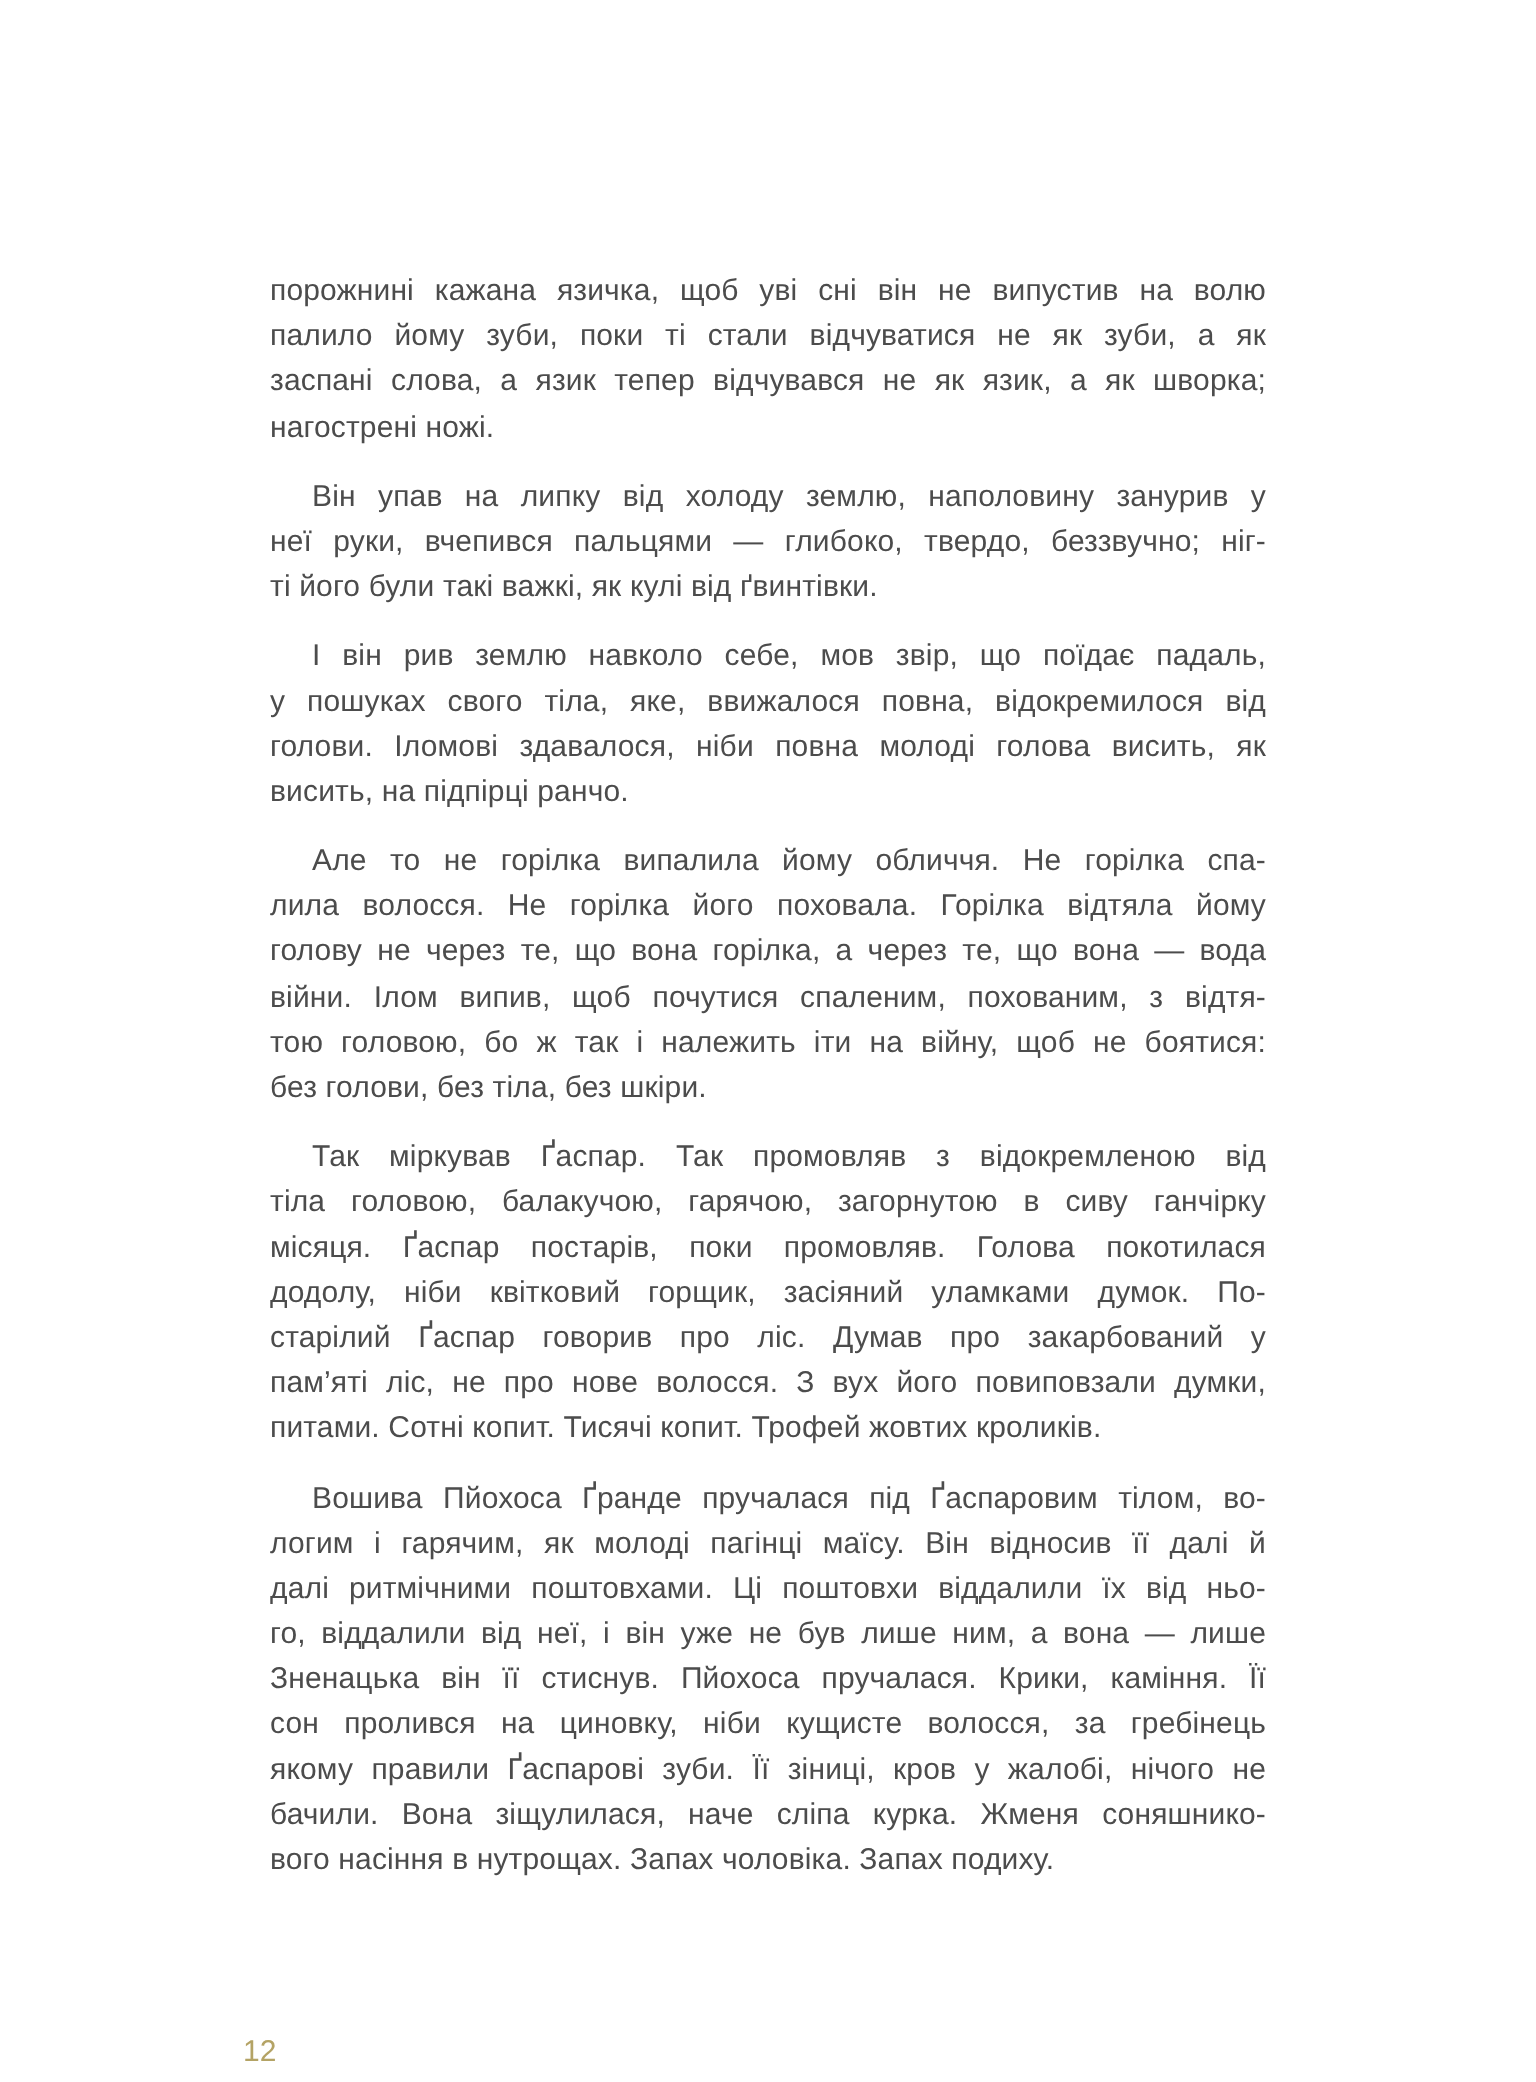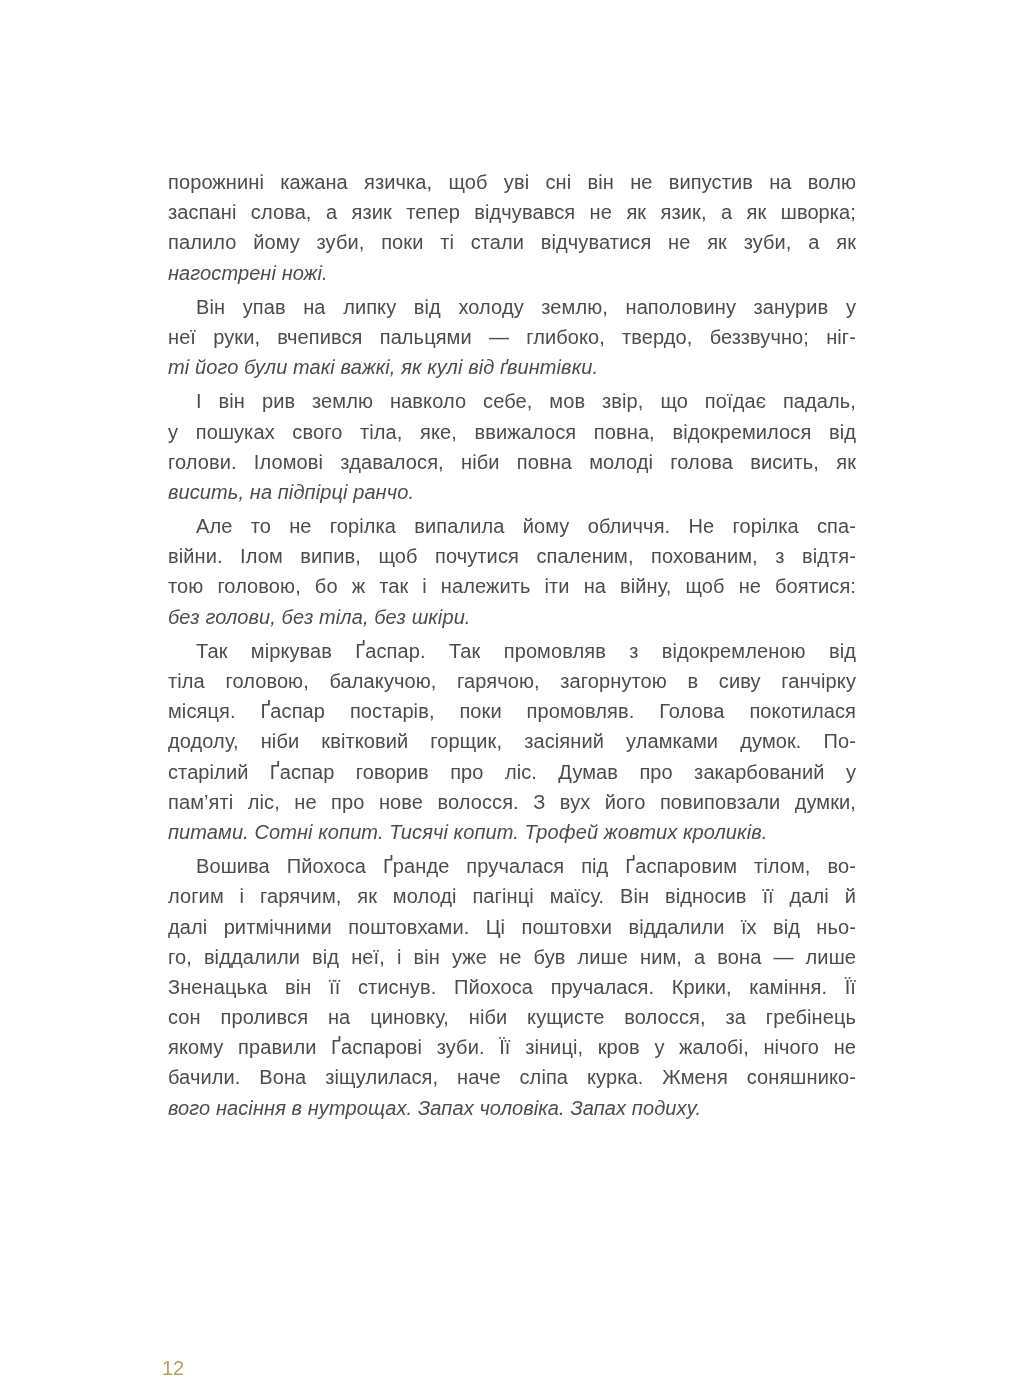--- a/index.html
+++ b/index.html
@@ -23,70 +23,71 @@
     position: absolute;
     left: 164px;
     top: 163px;
     width: 696px;
     font-size: 20px;
     line-height: 30.2px;
     color: #4c4c4c;
     letter-spacing: 0.1px;
   }
   .paragraph {
-    margin: 4px;
+    margin: 16px;
     padding: 0;
   }
   .line {
     height: 30.2px;
     text-align: justify;
     text-align-last: justify;
     white-space: normal;
   }
   .line.para-end {
     text-align: left;
     text-align-last: left;
-    font-style: italic;
   }
   .line.first-line {
     text-indent: 28px;
   }
   .page-number {
     position: absolute;
     left: 162px;
     top: 1356px;
     font-size: 20px;
     line-height: 24px;
     color: #b4a365;
   }
 </style>
 </head>
 <body style="background: rgb(255, 255, 255);">
 
 <div class="page">
   <div class="text-block" style="color: rgb(76, 76, 76);">
       <div class="paragraph">
         <div class="line">порожнині кажана язичка, щоб уві сні він не випустив на волю</div>
+        <div class="line">палило йому зуби, поки ті стали відчуватися не як зуби, а як</div>
         <div class="line">заспані слова, а язик тепер відчувався не як язик, а як шворка;</div>
-        <div class="line">палило йому зуби, поки ті стали відчуватися не як зуби, а як</div>
         <div class="line para-end">нагострені ножі.</div>
       </div>
       <div class="paragraph">
         <div class="line first-line">Він упав на липку від холоду землю, наполовину занурив у</div>
         <div class="line">неї руки, вчепився пальцями — глибоко, твердо, беззвучно; ніг-</div>
         <div class="line para-end">ті його були такі важкі, як кулі від ґвинтівки.</div>
       </div>
       <div class="paragraph">
         <div class="line first-line">І він рив землю навколо себе, мов звір, що поїдає падаль,</div>
         <div class="line">у пошуках свого тіла, яке, ввижалося повна, відокремилося від</div>
         <div class="line">голови. Іломові здавалося, ніби повна молоді голова висить, як</div>
         <div class="line para-end">висить, на підпірці ранчо.</div>
       </div>
       <div class="paragraph">
         <div class="line first-line">Але то не горілка випалила йому обличчя. Не горілка спа-</div>
+        <div class="line">лила волосся. Не горілка його поховала. Горілка відтяла йому</div>
+        <div class="line">голову не через те, що вона горілка, а через те, що вона — вода</div>
         <div class="line">війни. Ілом випив, щоб почутися спаленим, похованим, з відтя-</div>
         <div class="line">тою головою, бо ж так і належить іти на війну, щоб не боятися:</div>
         <div class="line para-end">без голови, без тіла, без шкіри.</div>
       </div>
       <div class="paragraph">
         <div class="line first-line">Так міркував Ґаспар. Так промовляв з відокремленою від</div>
         <div class="line">тіла головою, балакучою, гарячою, загорнутою в сиву ганчірку</div>
         <div class="line">місяця. Ґаспар постарів, поки промовляв. Голова покотилася</div>
         <div class="line">додолу, ніби квітковий горщик, засіяний уламками думок. По-</div>
         <div class="line">старілий Ґаспар говорив про ліс. Думав про закарбований у</div>

